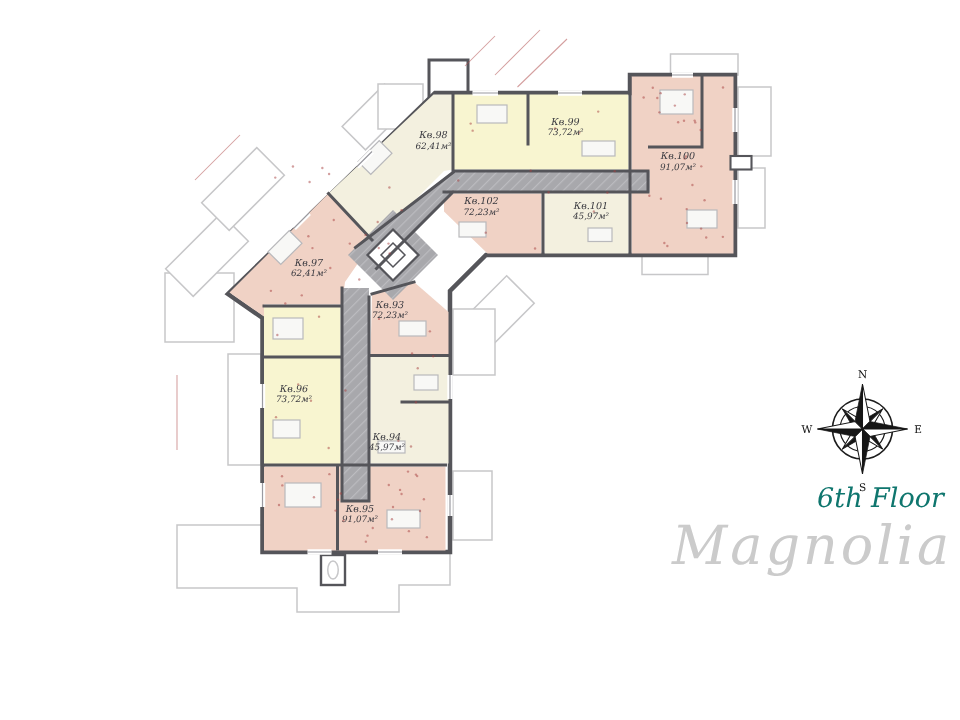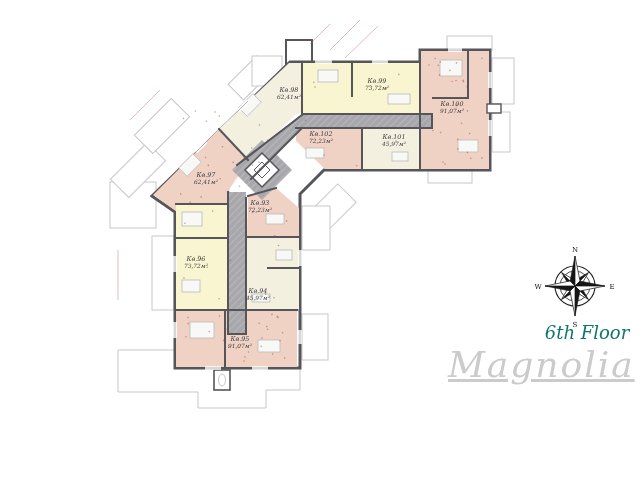--- a/index.html
+++ b/index.html
@@ -18,21 +18,21 @@
   .apt{stroke:none;}
   text.apt-name{font:italic 6.4px "DejaVu Serif",serif;fill:#3a3a40;text-anchor:middle;}
   text.apt-area{font:italic 5.9px "DejaVu Serif",serif;fill:#3a3a40;text-anchor:middle;}
   .compass-ring{fill:none;stroke:#1c1c1c;}
   .spike-dark{fill:#161616;stroke:#161616;stroke-width:0.5;}
   .spike-light{fill:#ffffff;stroke:#161616;stroke-width:0.7;}
   text.compass-letter{font:7px "DejaVu Serif",serif;fill:#111;text-anchor:middle;}
   .floor-label{position:absolute;left:532px;top:322px;width:110px;text-align:center;
     font:italic 18px "DejaVu Serif",serif;color:#0f766e;}
   .brand{position:absolute;left:448px;top:344px;width:185px;text-align:center;
-    font:italic 36px "DejaVu Serif",serif;color:#cbcbcb;letter-spacing:2px;text-decoration:underline;}
+    font:italic 36px "DejaVu Serif",serif;color:#cbcbcb;letter-spacing:2px;}
 </style>
 </head>
 <body>
 
 <div class="stage">
 
 <svg width="640" height="480" viewBox="0 0 640 480">
   <defs>
     <pattern id="hatch" width="5" height="5" patternUnits="userSpaceOnUse" patternTransform="rotate(45)">
       <rect width="5" height="5" fill="#a8a8ac"></rect>

